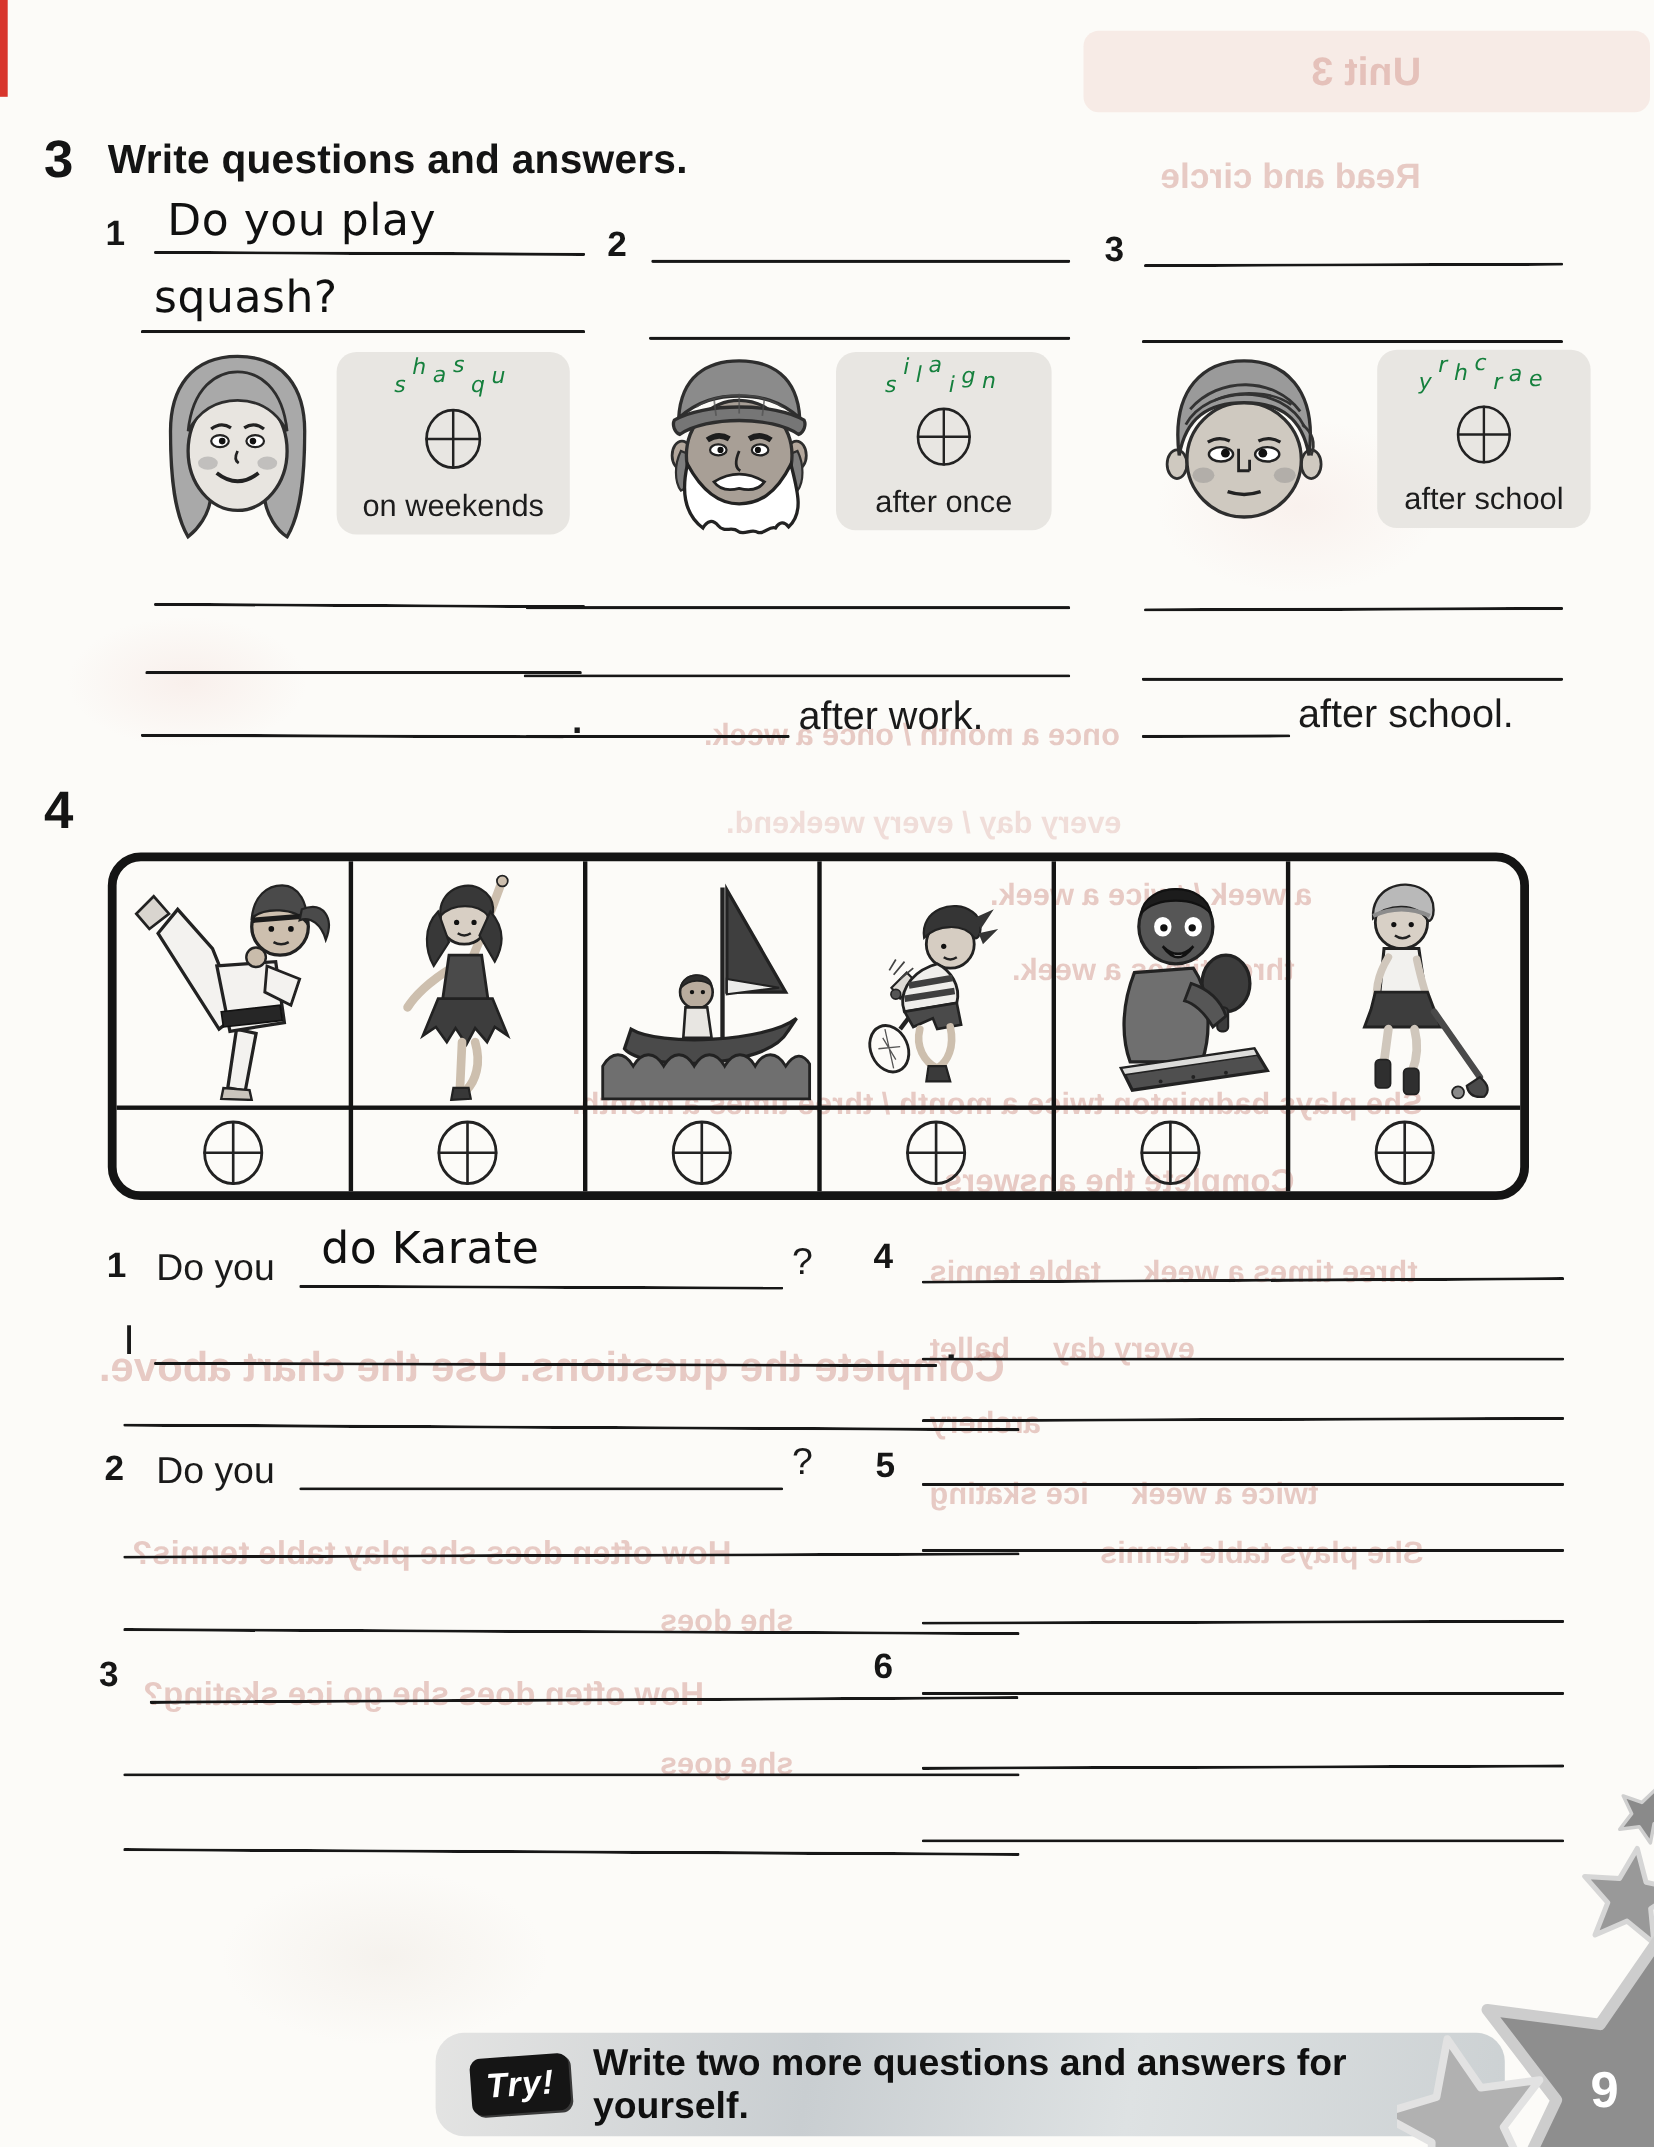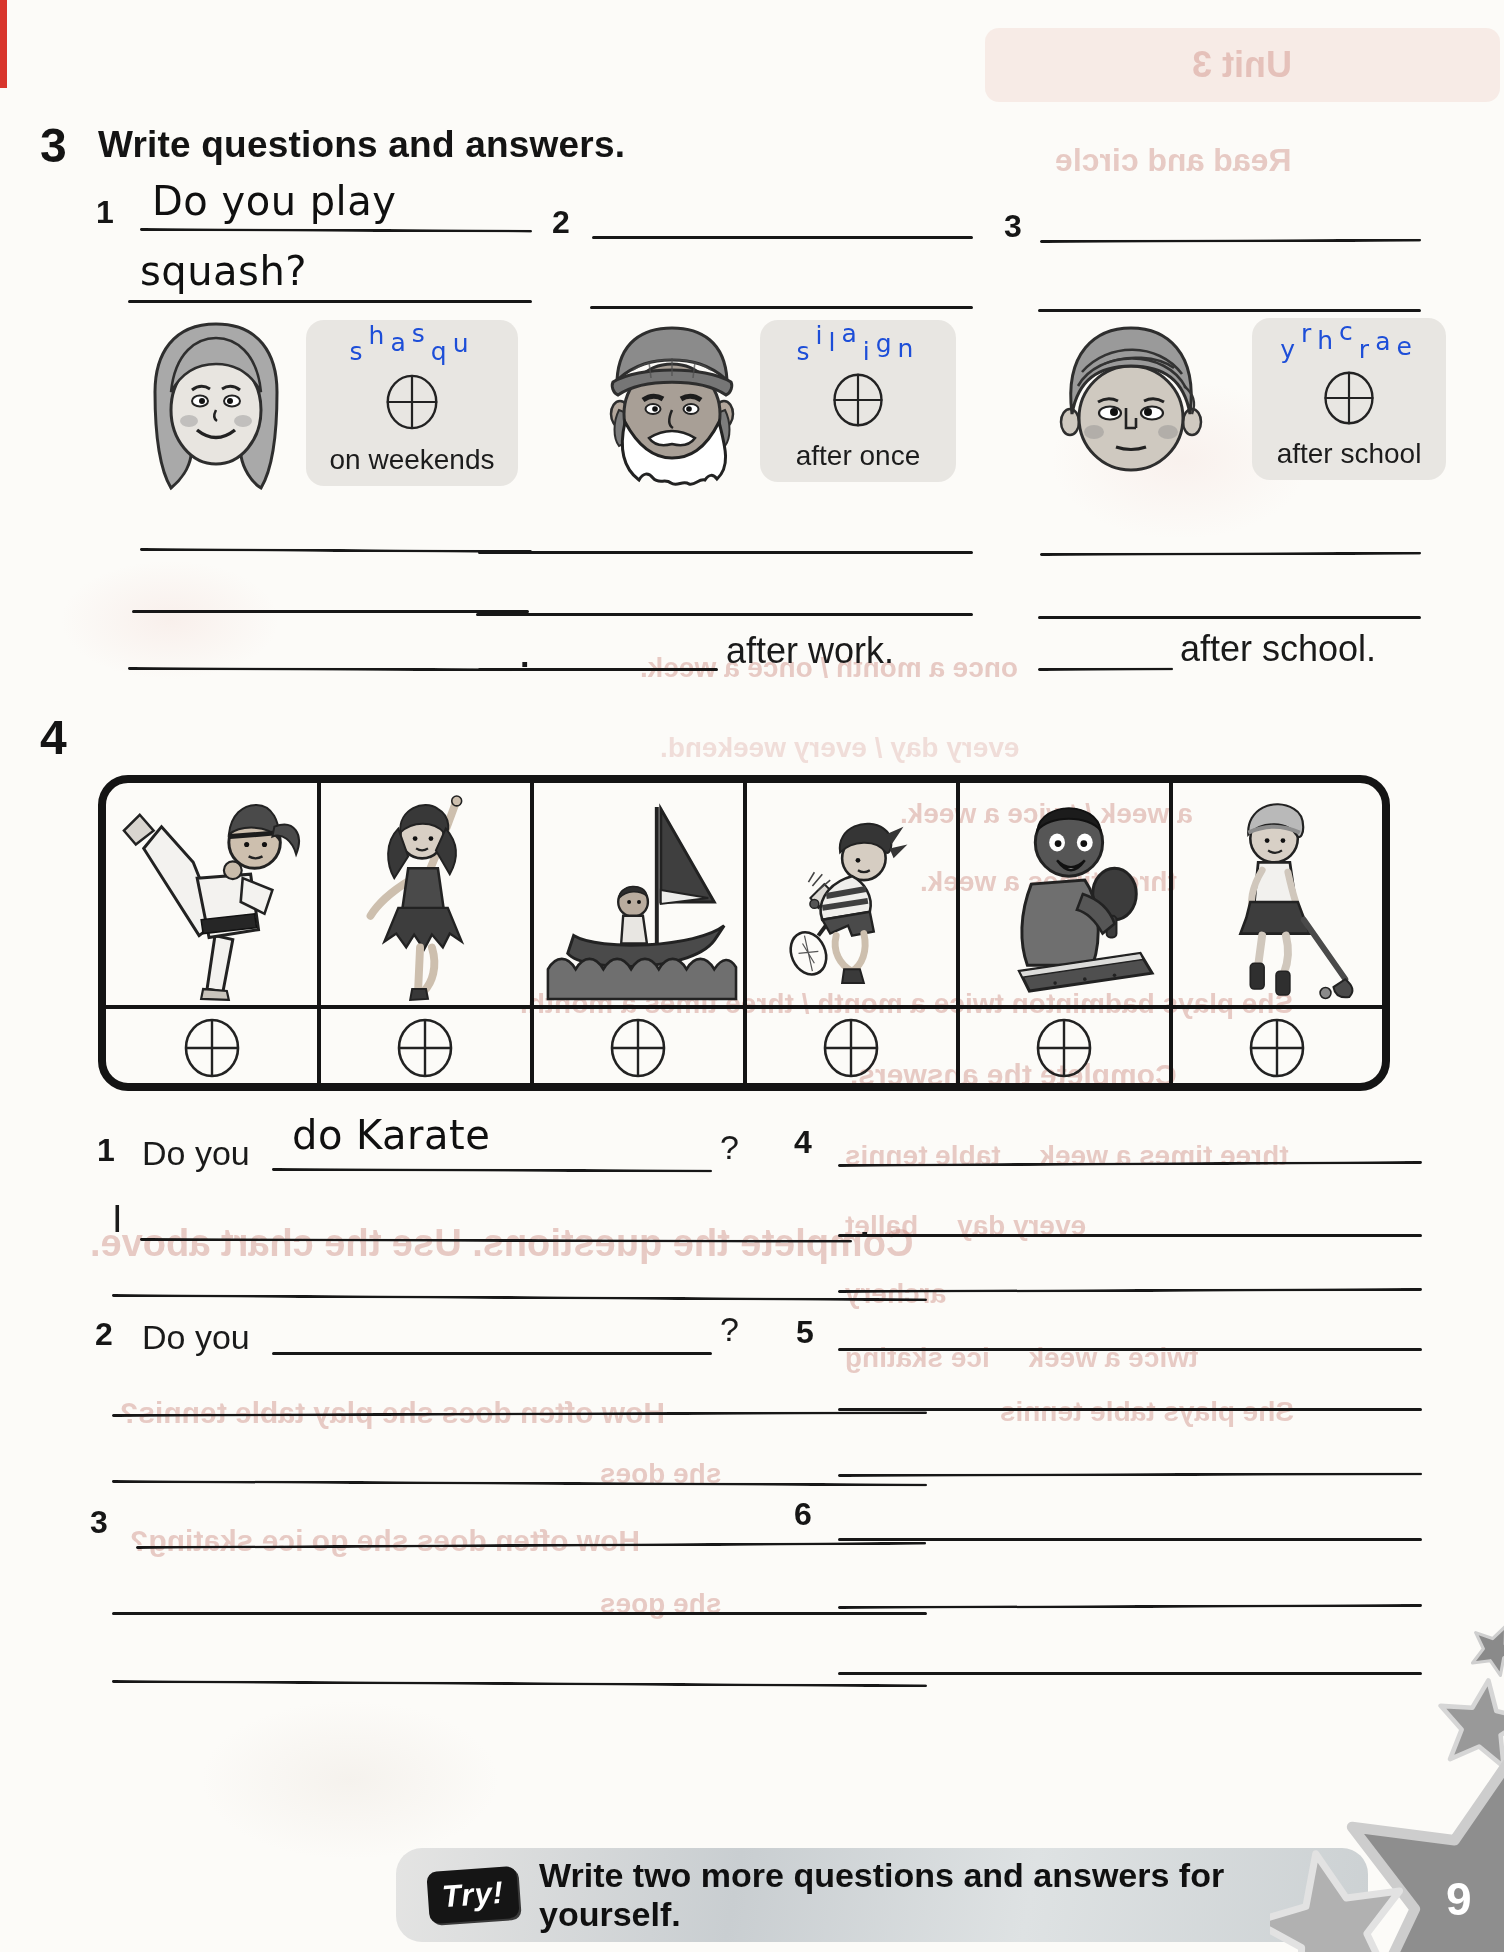--- a/index.html
+++ b/index.html
@@ -7,21 +7,21 @@
         font-family:"Liberation Sans",sans-serif;color:#161616;}
   .abs{position:absolute;}
   .exnum{font-size:48px;font-weight:800;color:#141414;}
   .extitle{font-size:37px;font-weight:bold;color:#141414;letter-spacing:.2px;}
   .qnum{font-size:32px;font-weight:bold;}
   .print{font-size:34px;color:#1a1a1a;}
   .hand{font-family:"DejaVu Sans",sans-serif;font-size:40px;color:#101010;letter-spacing:.5px;}
   .wl{position:absolute;height:0;border-bottom:3.2px solid #171717;border-radius:3px;transform-origin:left center;}
   .photobox{position:absolute;background:#e8e6e2;border-radius:18px;display:flex;flex-direction:column;
             align-items:center;justify-content:space-between;padding:10px 6px;box-sizing:border-box;}
-  .scramble{font-size:25px;color:#1d4ed8;letter-spacing:6px;font-family:"DejaVu Sans",sans-serif;}
+  .scramble{font-size:20px;color:#15803d;letter-spacing:6px;font-family:"DejaVu Sans",sans-serif;font-style:italic;}
   .whenlbl{font-size:28px;color:#1c1c1c;}
   .cpi{display:block;}
   .chart{position:absolute;border:8px solid #141414;border-radius:30px;background:transparent;}
   .vsep{position:absolute;top:0;bottom:0;width:4px;background:#141414;}
   .hsep{position:absolute;left:0;right:0;height:4px;background:#141414;}
   .cell-icon{position:absolute;}
   .bleed{position:absolute;transform:scaleX(-1);color:rgba(207,142,132,.45);font-weight:bold;
          filter:blur(.6px);white-space:nowrap;}
   .bleed-band{position:absolute;background:rgba(236,198,190,.30);border-radius:14px;
               display:flex;align-items:center;justify-content:center;}

